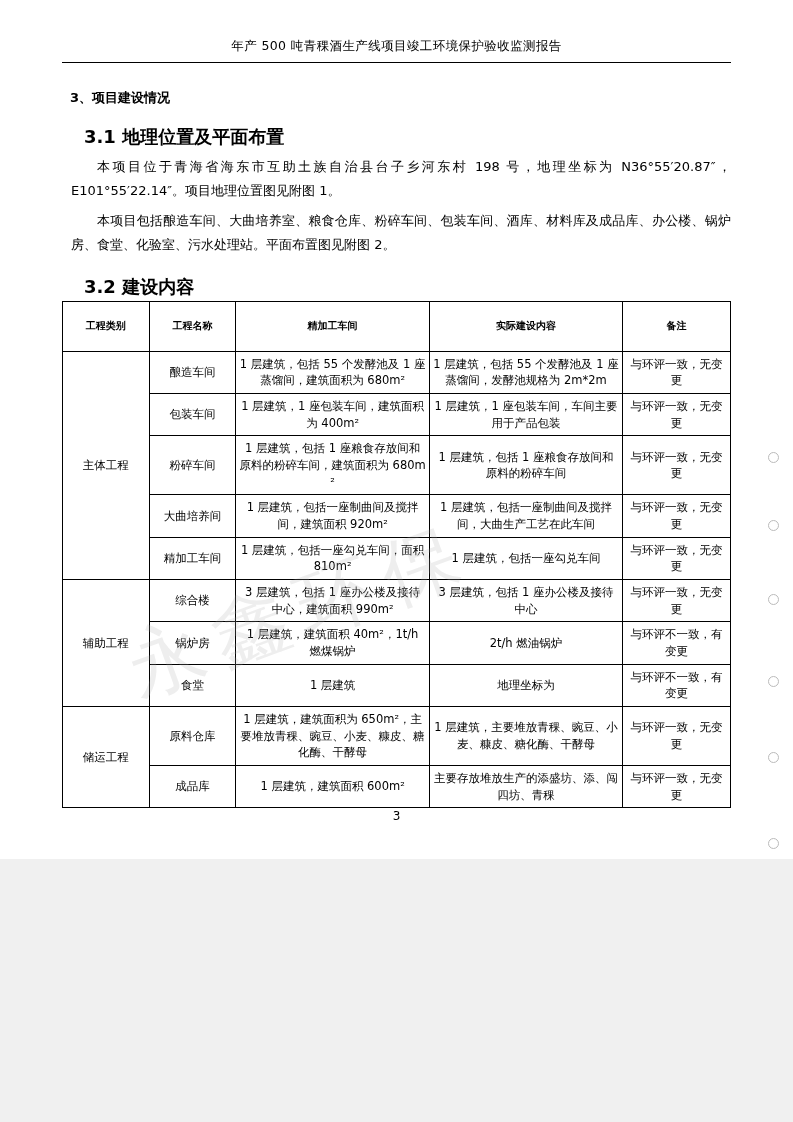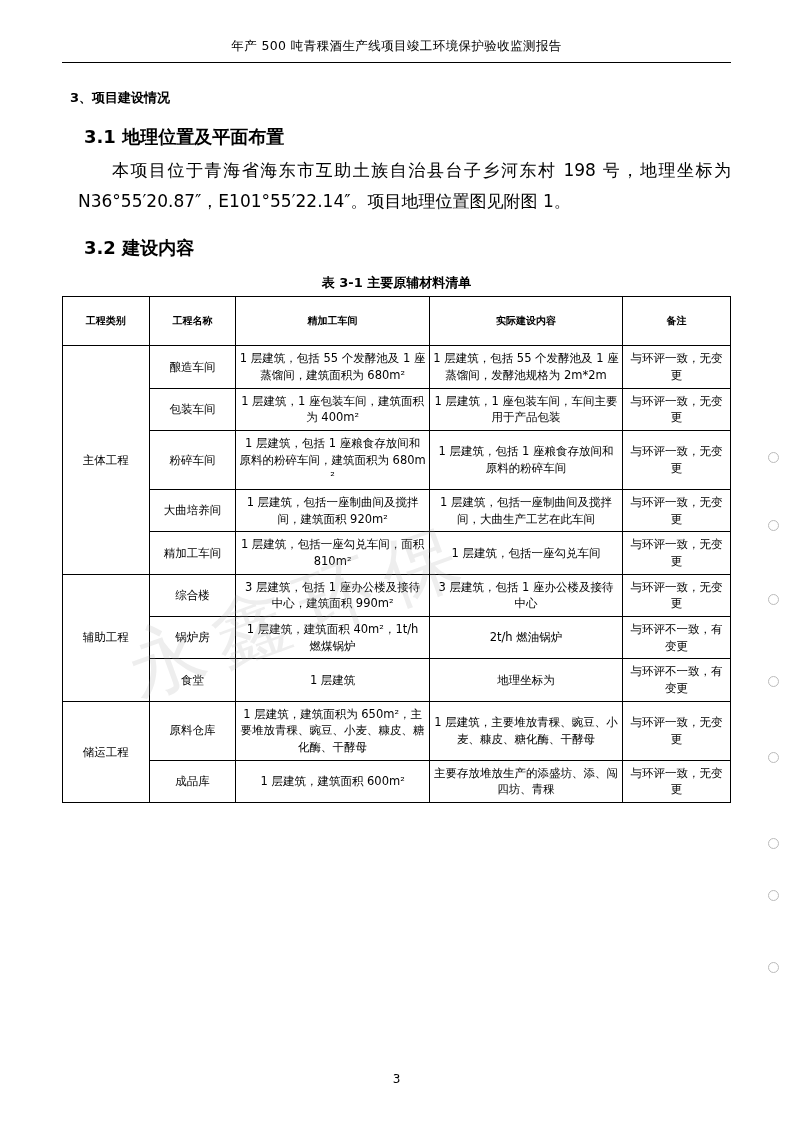--- a/index.html
+++ b/index.html
@@ -2,21 +2,21 @@
 <html><head>
 <meta charset="utf-8">
 <style>
   html, body {
     margin: 0;
     padding: 0;
     background: #f0f0f0;
   }
   .page {
     width: 793px;
-    height: 1122px;
+    height: 859px;
     background: #ffffff;
     margin: 0 auto;
     position: relative;
     box-sizing: border-box;
     font-family: "Liberation Serif", "DejaVu Serif", serif;
     color: #000;
     overflow: hidden;
   }
   .page-inner {
     padding: 38px 62px 0 62px;
@@ -38,23 +38,23 @@
     margin: 26px 0 4px 8px;
     font-family: "DejaVu Sans", "Liberation Sans", sans-serif;
   }
   h3.sub {
     font-size: 18px;
     font-weight: bold;
     margin: 18px 0 2px 22px;
     font-family: "DejaVu Sans", "Liberation Sans", sans-serif;
   }
   p.body {
-    font-size: 17px;
+    font-size: 13px;
     line-height: 1.85;
-    margin: 6px 0 0 16px;
+    margin: 6px 0 0 9px;
     text-indent: 2em;
     text-align: justify;
     font-family: "DejaVu Sans", "Liberation Sans", sans-serif;
   }
   .tbl-title {
     text-align: center;
     font-size: 13px;
     font-weight: bold;
     margin: 14px 0 4px 0;
     font-family: "DejaVu Sans", "Liberation Sans", sans-serif;
@@ -122,24 +122,24 @@
 
 <div class="page">
   <div class="page-inner">
 
     <div class="header">年产 500 吨青稞酒生产线项目竣工环境保护验收监测报告</div>
 
     <h2 class="sec">3、项目建设情况</h2>
 
     <h3 class="sub">3.1 地理位置及平面布置</h3>
     <p class="body">本项目位于青海省海东市互助土族自治县台子乡河东村 198 号，地理坐标为 N36°55′20.87″，E101°55′22.14″。项目地理位置图见附图 1。</p>
+    <p class="body">本项目包括酿造车间、大曲培养室、粮食仓库、粉碎车间、包装车间、酒库、材料库及成品库、办公楼、锅炉房、食堂、化验室、污水处理站。平面布置图见附图 2。</p>
 
     <h3 class="sub">3.2 建设内容</h3>
 
-    <div class="tbl-title">表 3-1   主要原辅材料清单</div>
 
     <table class="maintbl">
       <colgroup>
         <col class="col1">
           <col class="col2">
           <col class="col3">
           <col class="col4">
           <col class="col5">
       </colgroup>
       <thead>

